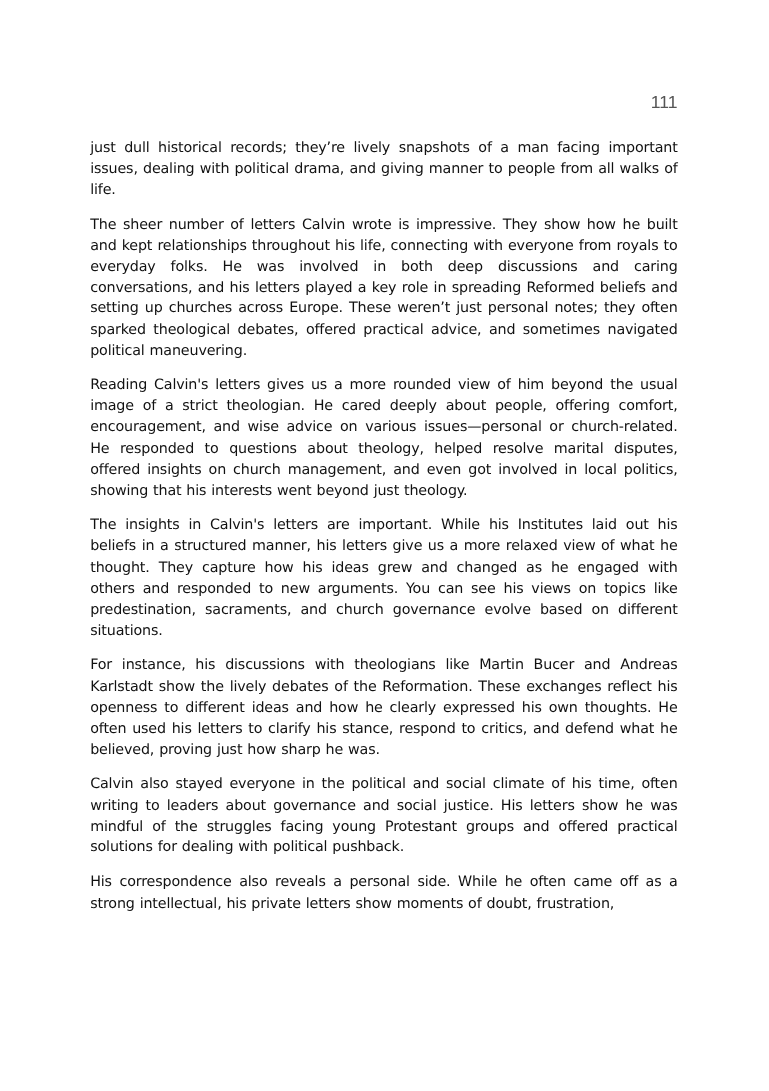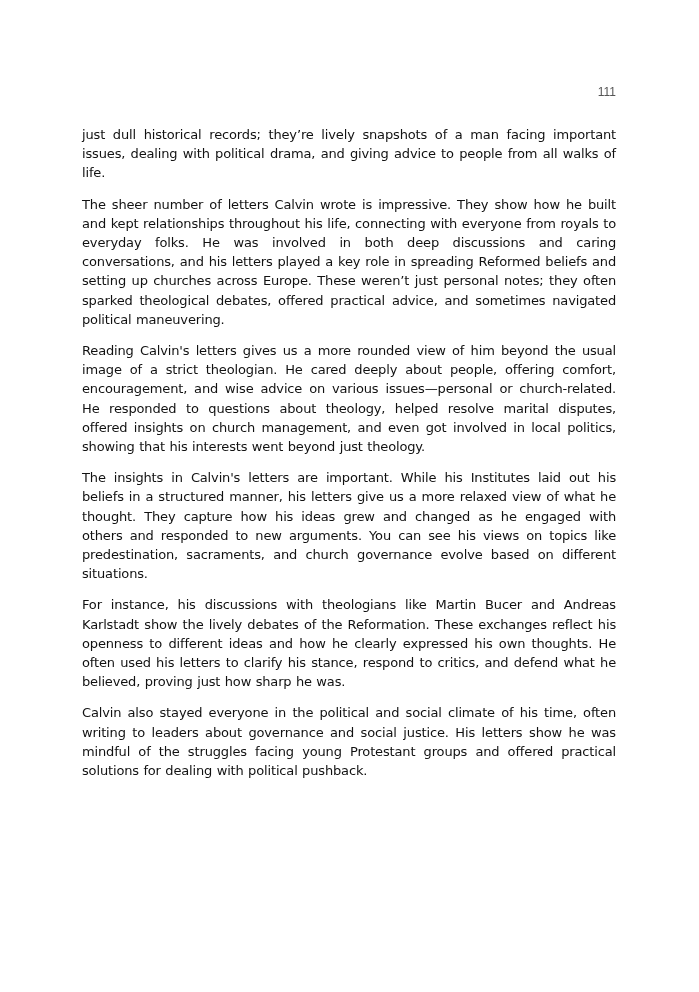--- a/index.html
+++ b/index.html
@@ -13,21 +13,21 @@
       position: relative;
       overflow: hidden;
       font-family: "DejaVu Sans", sans-serif;
       color: #111111;
     }
     .page-number {
       position: absolute;
       top: 85px;
       right: 83px;
       font-family: "Liberation Sans", sans-serif;
-      font-size: 12px;
+      font-size: 16px;
       color: #555555;
     }
     .content {
       position: absolute;
       top: 125px;
       left: 82px;
       width: 534px;
     }
     .para {
       margin: 0 0 12px 0;
@@ -37,19 +37,20 @@
       letter-spacing: -0.15px;
       word-spacing: 0.5px;
     }
   </style>
 </head>
 <body>
 
 <div class="page-number">111</div>
 
 <div class="content">
-  <p class="para">just dull historical records; they’re lively snapshots of a man facing important issues, dealing with political drama, and giving advice to people from all walks of life.</p>
+  <p class="para">just dull historical records; they’re lively snapshots of a man facing important issues, dealing with political drama, and giving manner to people from all walks of life.</p>
   <p class="para">The sheer number of letters Calvin wrote is impressive. They show how he built and kept relationships throughout his life, connecting with everyone from royals to everyday folks. He was involved in both deep discussions and caring conversations, and his letters played a key role in spreading Reformed beliefs and setting up churches across Europe. These weren’t just personal notes; they often sparked theological debates, offered practical advice, and sometimes navigated political maneuvering.</p>
   <p class="para">Reading Calvin's letters gives us a more rounded view of him beyond the usual image of a strict theologian. He cared deeply about people, offering comfort, encouragement, and wise advice on various issues—personal or church-related. He responded to questions about theology, helped resolve marital disputes, offered insights on church management, and even got involved in local politics, showing that his interests went beyond just theology.</p>
   <p class="para">The insights in Calvin's letters are important. While his Institutes laid out his beliefs in a structured manner, his letters give us a more relaxed view of what he thought. They capture how his ideas grew and changed as he engaged with others and responded to new arguments. You can see his views on topics like predestination, sacraments, and church governance evolve based on different situations.</p>
   <p class="para">For instance, his discussions with theologians like Martin Bucer and Andreas Karlstadt show the lively debates of the Reformation. These exchanges reflect his openness to different ideas and how he clearly expressed his own thoughts. He often used his letters to clarify his stance, respond to critics, and defend what he believed, proving just how sharp he was.</p>
   <p class="para">Calvin also stayed everyone in the political and social climate of his time, often writing to leaders about governance and social justice. His letters show he was mindful of the struggles facing young Protestant groups and offered practical solutions for dealing with political pushback.</p>
+  <p class="para">His correspondence also reveals a personal side. While he often came off as a strong intellectual, his private letters show moments of doubt, frustration,</p>
 </div>
 
 </body></html>

